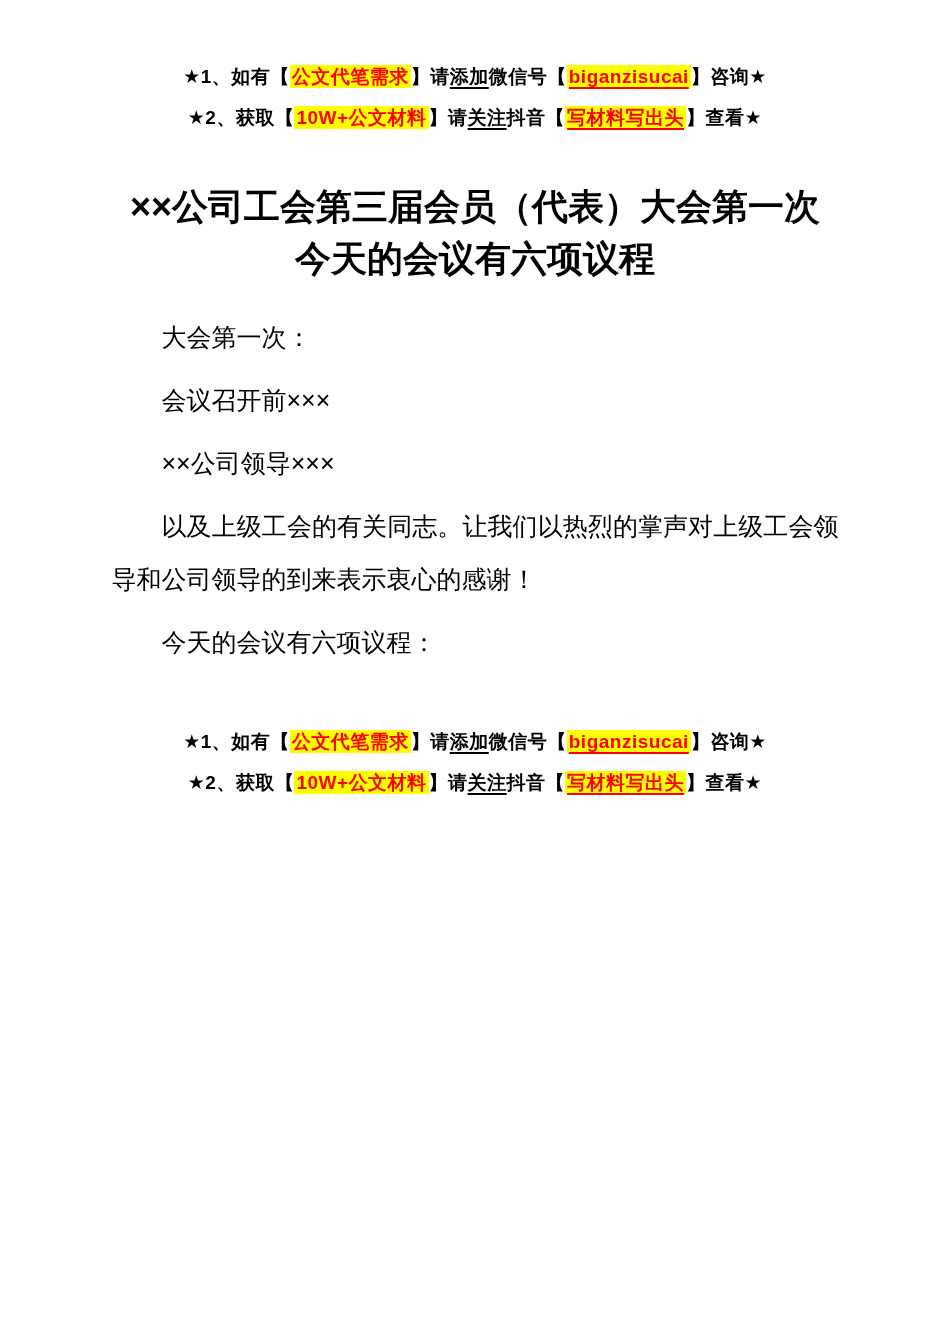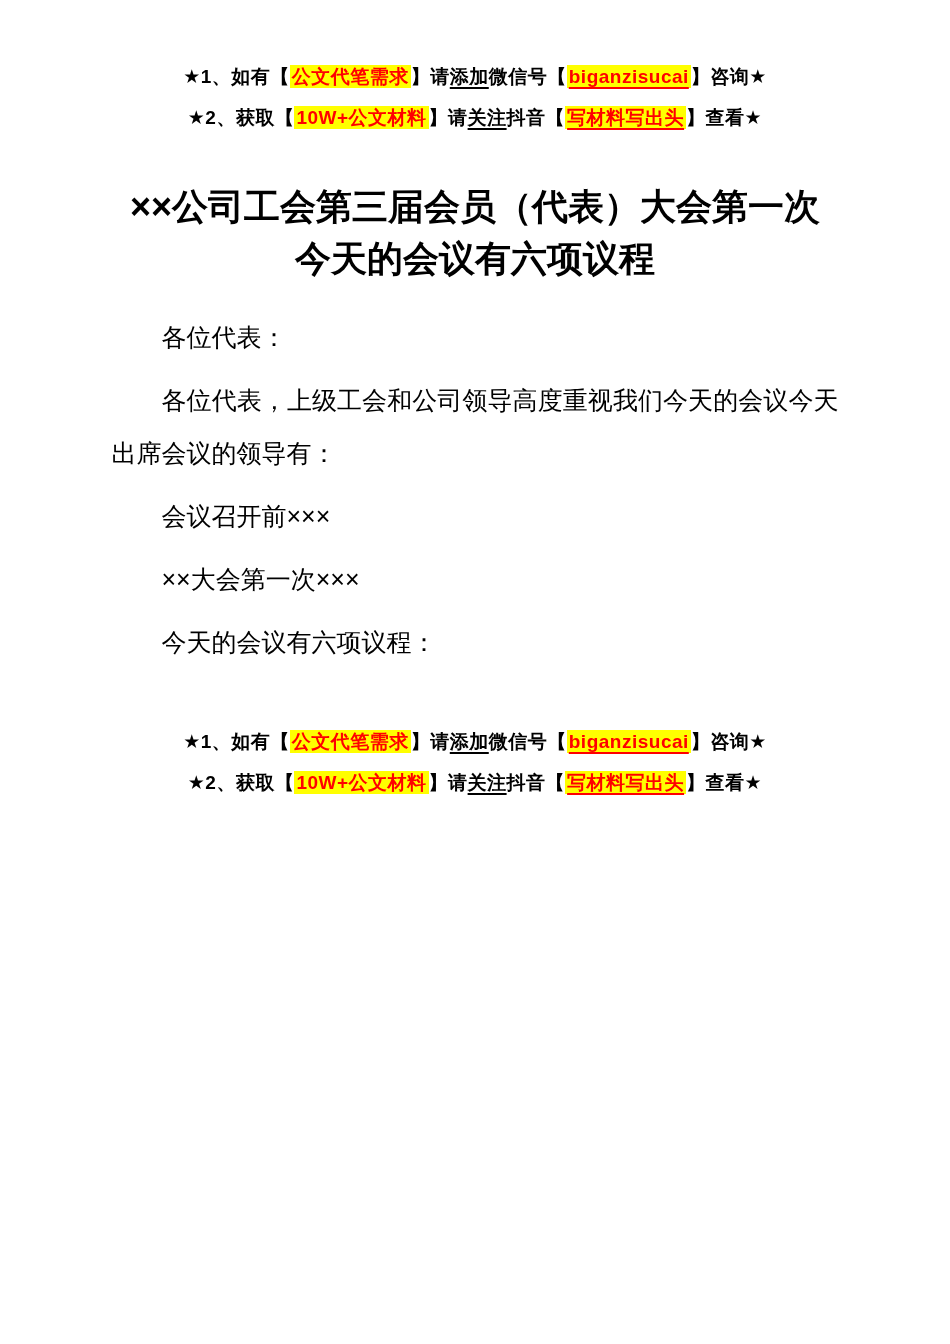--- a/index.html
+++ b/index.html
@@ -76,24 +76,24 @@
       <span class="seg">★2、获取【</span><span class="seg hl">10W+公文材料</span><span class="seg">】请</span><span class="seg u">关注</span><span class="seg">抖音【</span><span class="seg hl u">写材料写出头</span><span class="seg">】查看★</span>
     </div>
   </div>
 
   <h1 class="title">
     <span class="title-line">××公司工会第三届会员（代表）大会第一次</span>
     <span class="title-line">今天的会议有六项议程</span>
   </h1>
 
   <div class="doc-body">
-    <p>各位代表：</p>
-    <p>各位代表，上级工会和公司领导高度重视我们今天的会议今天出席会议的领导有：</p>
+    <p>大会第一次：</p>
     <p>会议召开前×××</p>
-    <p>××大会第一次×××</p>
+    <p>××公司领导×××</p>
+    <p>以及上级工会的有关同志。让我们以热烈的掌声对上级工会领导和公司领导的到来表示衷心的感谢！</p>
     <p>今天的会议有六项议程：</p>
   </div>
 
   <div class="promo promo-bottom">
     <div class="promo-line">
       <span class="seg">★1、如有【</span><span class="seg hl">公文代笔需求</span><span class="seg">】请</span><span class="seg u">添加</span><span class="seg">微信号【</span><span class="seg hl u">biganzisucai</span><span class="seg">】咨询★</span>
     </div>
     <div class="promo-line">
       <span class="seg">★2、获取【</span><span class="seg hl">10W+公文材料</span><span class="seg">】请</span><span class="seg u">关注</span><span class="seg">抖音【</span><span class="seg hl u">写材料写出头</span><span class="seg">】查看★</span>
     </div>

